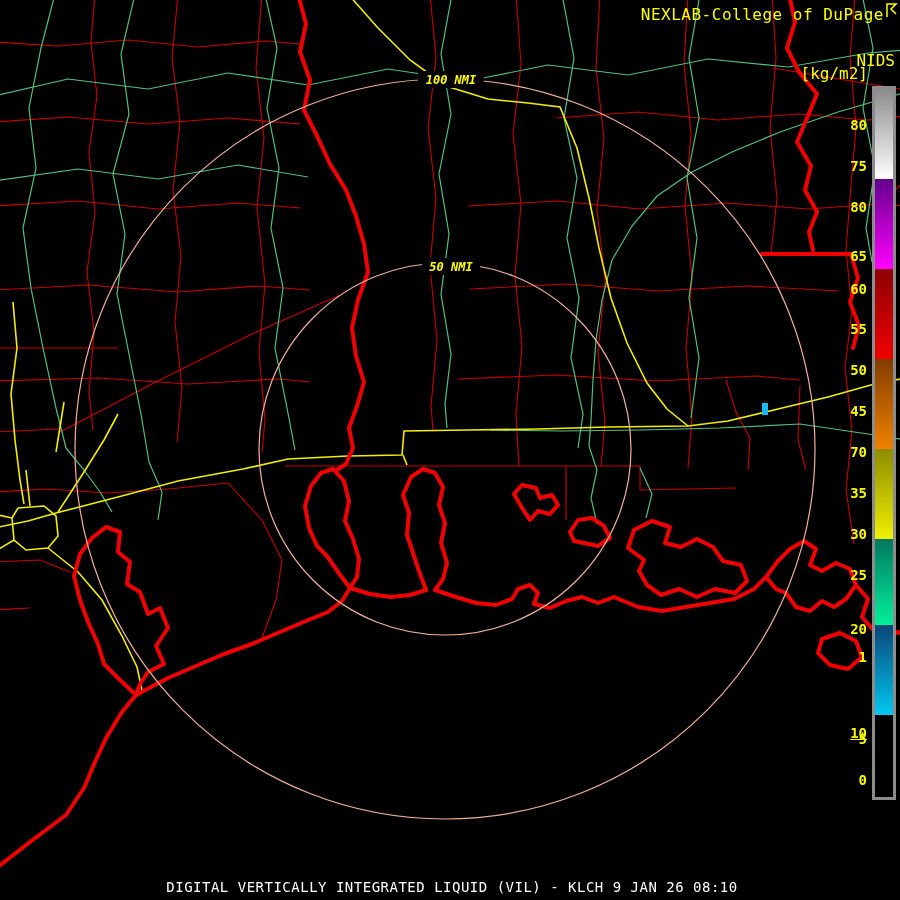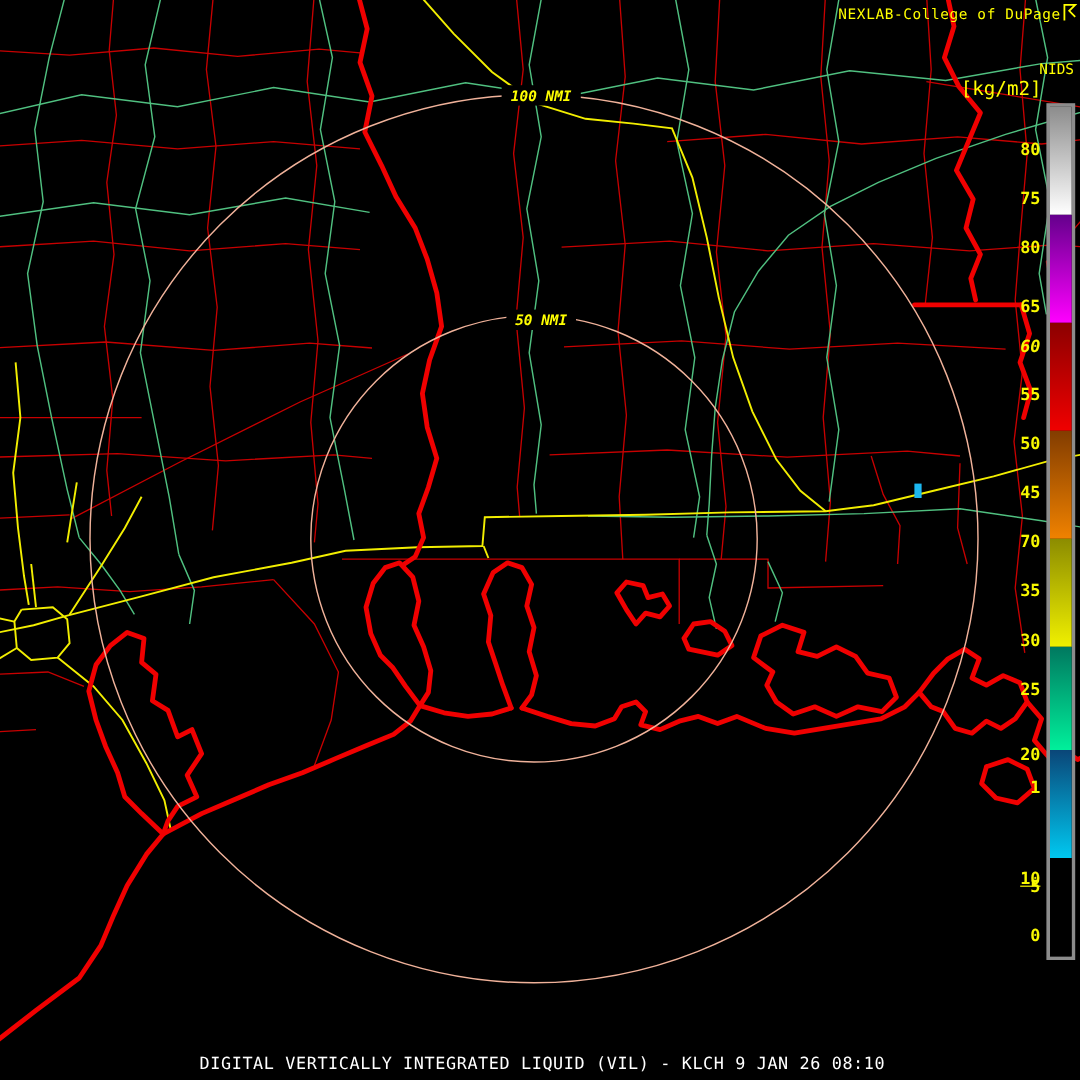--- a/index.html
+++ b/index.html
@@ -8,23 +8,23 @@
   #map-svg{position:absolute;left:0;top:0;}
   
   .county{stroke:var(--county-lines);stroke-width:1.1;fill:none;}
   .river{stroke:var(--rivers);stroke-width:1.2;fill:none;}
   .road{stroke:var(--highways);stroke-width:1.6;fill:none;}
   .bold-water{stroke:var(--water-features);stroke-width:4;fill:none;stroke-linejoin:round;stroke-linecap:round;}
   .ring{stroke:var(--range-rings);stroke-width:1.2;fill:none;}
   .maplabel{font:italic bold 12px "DejaVu Sans Mono",monospace;fill:var(--map-labels);}
   .echo{fill:var(--echo);}
   .overlay-text{position:absolute;color:var(--header-text);white-space:pre;}
-  #attribution{top:5px;right:16px;font-size:12px;letter-spacing:.5px;}
+  #attribution{top:5px;right:16px;font-size:16px;letter-spacing:.5px;}
   #cod-logo{position:absolute;right:2px;top:1px;}
-  #nids-label{top:51px;right:5px;font-size:12px;margin-left:33px;}
+  #nids-label{top:51px;right:5px;font-size:16px;margin-left:33px;}
   #units-label{top:64px;right:32px;font-size:16px;}
   #colorbar-border{position:absolute;background:var(--scale-border);}
   #colorbar-inner{position:absolute;background:#000;}
   .scale-seg{position:absolute;left:0;width:100%;}
   .scale-tick{position:absolute;right:33px;width:50px;text-align:right;
               color:var(--scale-labels);font:bold 14px "DejaVu Sans Mono",monospace;}
   #footer-title{position:absolute;left:0;top:879px;width:904px;text-align:center;
                 color:var(--footer-text);font-size:14px;letter-spacing:.5px;}
 </style>
 </head>
@@ -155,21 +155,21 @@
       <div class="scale-seg" style="top: 536.116px; height: 90.0347px; background: linear-gradient(rgb(10, 70, 120), rgb(0, 200, 240));"></div>
       <div class="scale-seg" style="top: 626.15px; height: 81.8497px; background: linear-gradient(rgb(0, 0, 0), rgb(0, 0, 0));"></div>
     </div>
   <div id="ticks-layer"></div>
 
   <div id="footer-title">DIGITAL VERTICALLY INTEGRATED LIQUID (VIL) - KLCH 9 JAN 26 08:10</div>
 <div class="scale-tick" style="top: 116.832px;">80</div>
     <div class="scale-tick" style="top: 157.757px; text-align: right;">75</div>
     <div class="scale-tick" style="top: 198.682px;">80</div>
     <div class="scale-tick" style="top: 248px;">65</div>
-    <div class="scale-tick" style="top: 280.532px; font-style: italic;">60</div>
+    <div class="scale-tick" style="top: 280.532px;">60</div>
     <div class="scale-tick" style="top: 321.457px;">55</div>
     <div class="scale-tick" style="top: 362.382px;">50</div>
     <div class="scale-tick" style="top: 403.306px;">45</div>
     <div class="scale-tick" style="top: 444.231px;">70</div>
     <div class="scale-tick" style="top: 485.156px;">35</div>
     <div class="scale-tick" style="top: 526.081px;">30</div>
     <div class="scale-tick" style="top: 567.006px;">25</div>
     <div class="scale-tick" style="top: 621px;">20</div>
     <div class="scale-tick" style="top: 648.855px;">1</div>
     <div class="scale-tick" style="top: 725px; text-decoration: underline;">10</div>

